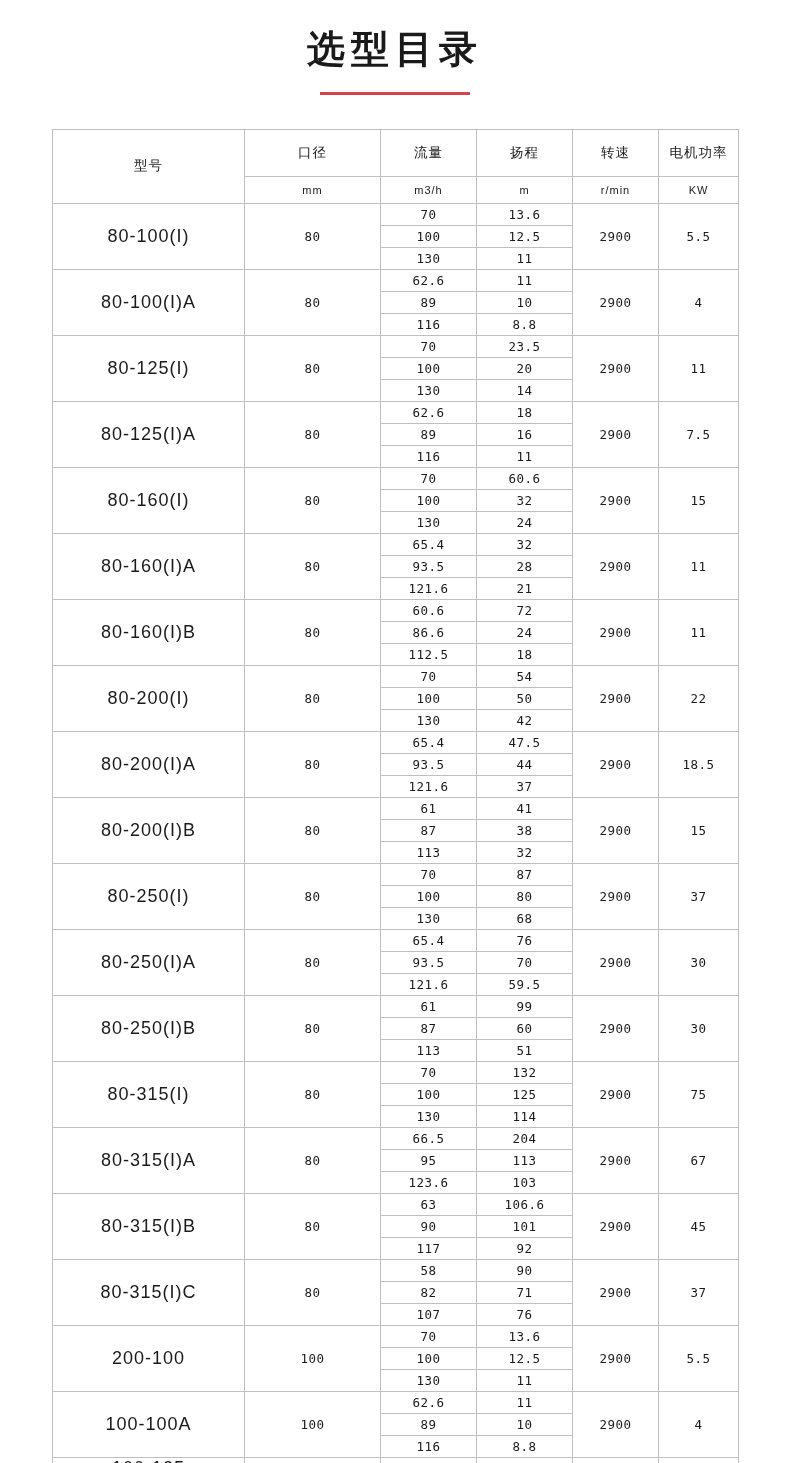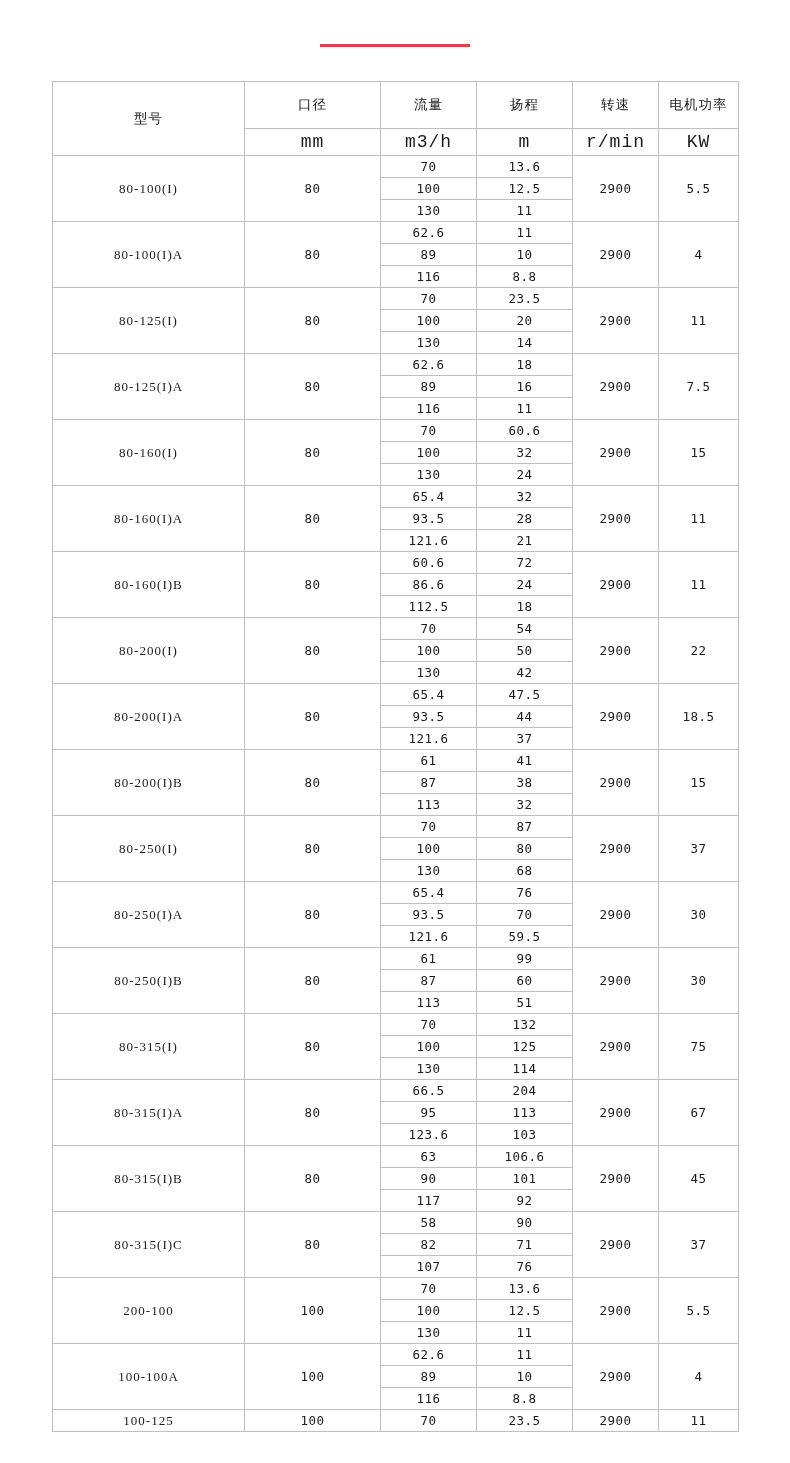--- a/index.html
+++ b/index.html
@@ -65,47 +65,48 @@
 
   th.head-main {
     height: 46px;
     font-size: 13.5px;
     font-weight: bold;
     letter-spacing: 1px;
     font-family: "DejaVu Sans", "Liberation Sans", sans-serif;
   }
   td.head-unit {
     height: 26px;
+    font-size: 11px;
+    letter-spacing: 1px;
+    font-family: Liberation Sans, sans-serif;
+  }
+  td.model {
     font-size: 18px;
     letter-spacing: 1px;
-    font-family: Liberation Mono, monospace;
-  }
-  td.model {
-    font-size: 13px;
-    letter-spacing: 1px;
-    font-family: Liberation Serif, serif;
+    font-family: Liberation Sans, sans-serif;
   }
   td.bore, td.speed, td.power {
     font-size: 12.5px;
     letter-spacing: 0.5px;
     font-family: "DejaVu Sans Mono", "Liberation Mono", monospace;
   }
   td.val {
     height: 21px;
     font-size: 12.5px;
     letter-spacing: 0.5px;
     font-family: "DejaVu Sans Mono", "Liberation Mono", monospace;
   }
 </style>
 </head>
 <body>
 
 <div class="page">
 
   <div class="title-block">
+    <div class="page-title">选型目录</div>
     <div class="title-rule"></div>
   </div>
 
   <div class="table-wrap">
     <table class="spec">
       <colgroup>
         <col class="c-model">
         <col class="c-bore">
         <col class="c-flow">
         <col class="c-head">

